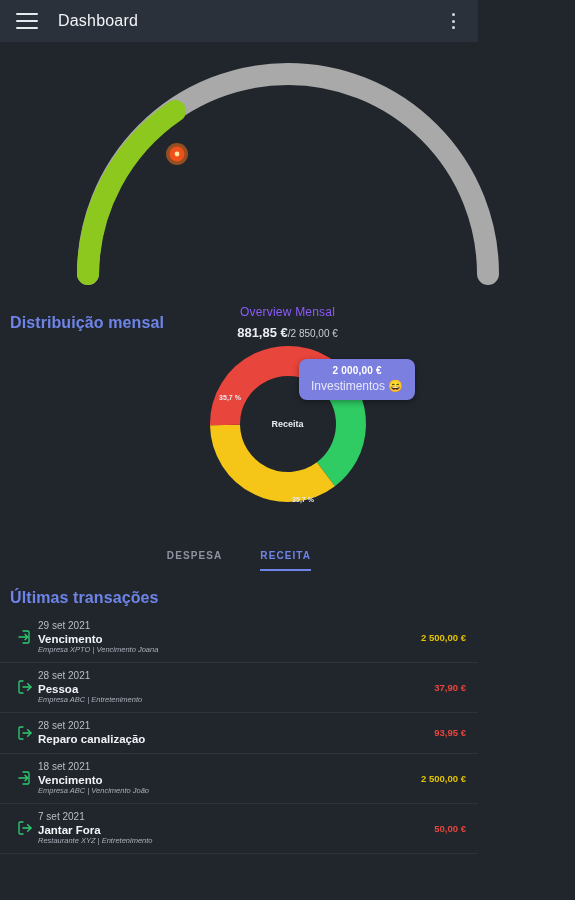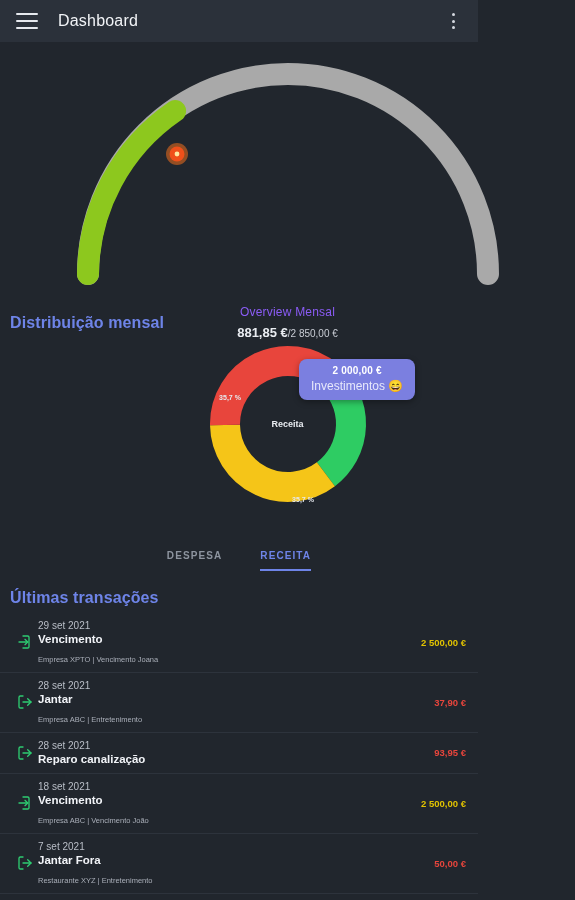--- a/index.html
+++ b/index.html
@@ -74,21 +74,21 @@
     display: flex; align-items: center;
     padding: 7px 12px 8px 12px;
     border-bottom: 1px solid #2d333c;
     position: relative;
   }
   .tx-icon { width: 26px; flex: 0 0 26px; display: flex; align-items: center;
              justify-content: center; color: #2ecc71; }
   .tx-body { flex: 1 1 auto; min-width: 0; }
   .tx-date { color: #b9bec7; font-size: 10px; }
   .tx-title { color: #f1f3f7; font-size: 11.5px; font-weight: 700; margin-top: 2px; }
-  .tx-sub { color: #a9aeb8; font-size: 7.5px; margin-top: 10px; }
+  .tx-sub { color: #a9aeb8; font-size: 7.5px; margin-top: 0; font-style: italic; }
   .tx-amount { font-size: 9.5px; font-weight: 700; white-space: nowrap; padding-left: 8px; }
   .amt-income { color: #e2c300; }
   .amt-expense { color: #e8453c; }
 </style>
 </head>
 <body>
 
 <div class="app">
 
   <div class="appbar">
@@ -177,21 +177,21 @@
     <div class="tx">
       <div class="tx-icon">
         <svg width="16" height="16" viewBox="0 0 24 24" fill="none" stroke="#2ecc71" stroke-width="2" stroke-linecap="round" stroke-linejoin="round">
           <path d="M9 21H5a2 2 0 0 1-2-2V5a2 2 0 0 1 2-2h4"></path>
           <polyline points="16 17 21 12 16 7"></polyline>
             <line x1="21" y1="12" x2="9" y2="12"></line>
         </svg>
       </div>
       <div class="tx-body">
         <div class="tx-date">28 set 2021</div>
-        <div class="tx-title">Jantar</div>
+        <div class="tx-title">Pessoa</div>
         <div class="tx-sub">Empresa ABC | Entretenimento</div>
       </div>
       <div class="tx-amount amt-expense">37,90 €</div>
     </div>
 
     <div class="tx">
       <div class="tx-icon">
         <svg width="16" height="16" viewBox="0 0 24 24" fill="none" stroke="#2ecc71" stroke-width="2" stroke-linecap="round" stroke-linejoin="round">
           <path d="M9 21H5a2 2 0 0 1-2-2V5a2 2 0 0 1 2-2h4"></path>
           <polyline points="16 17 21 12 16 7"></polyline>

